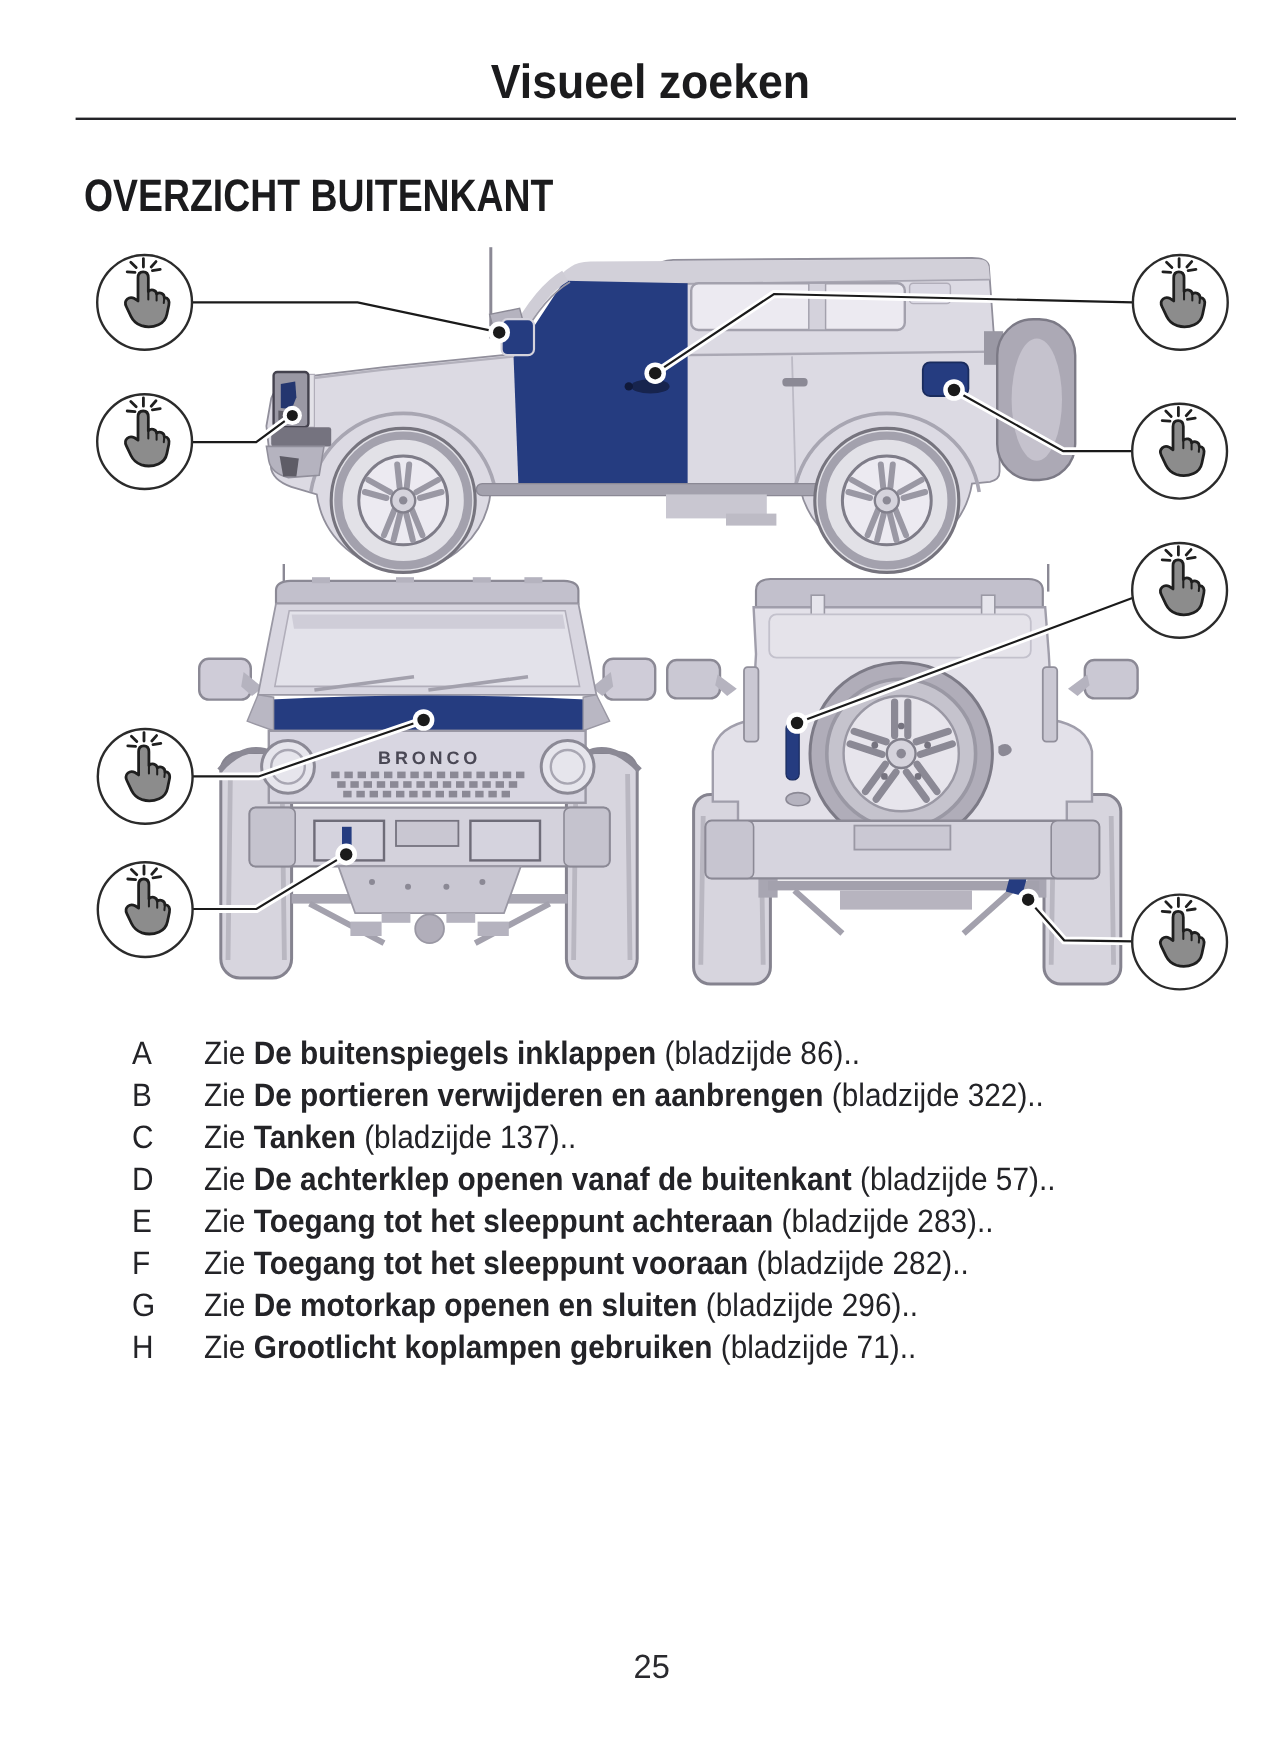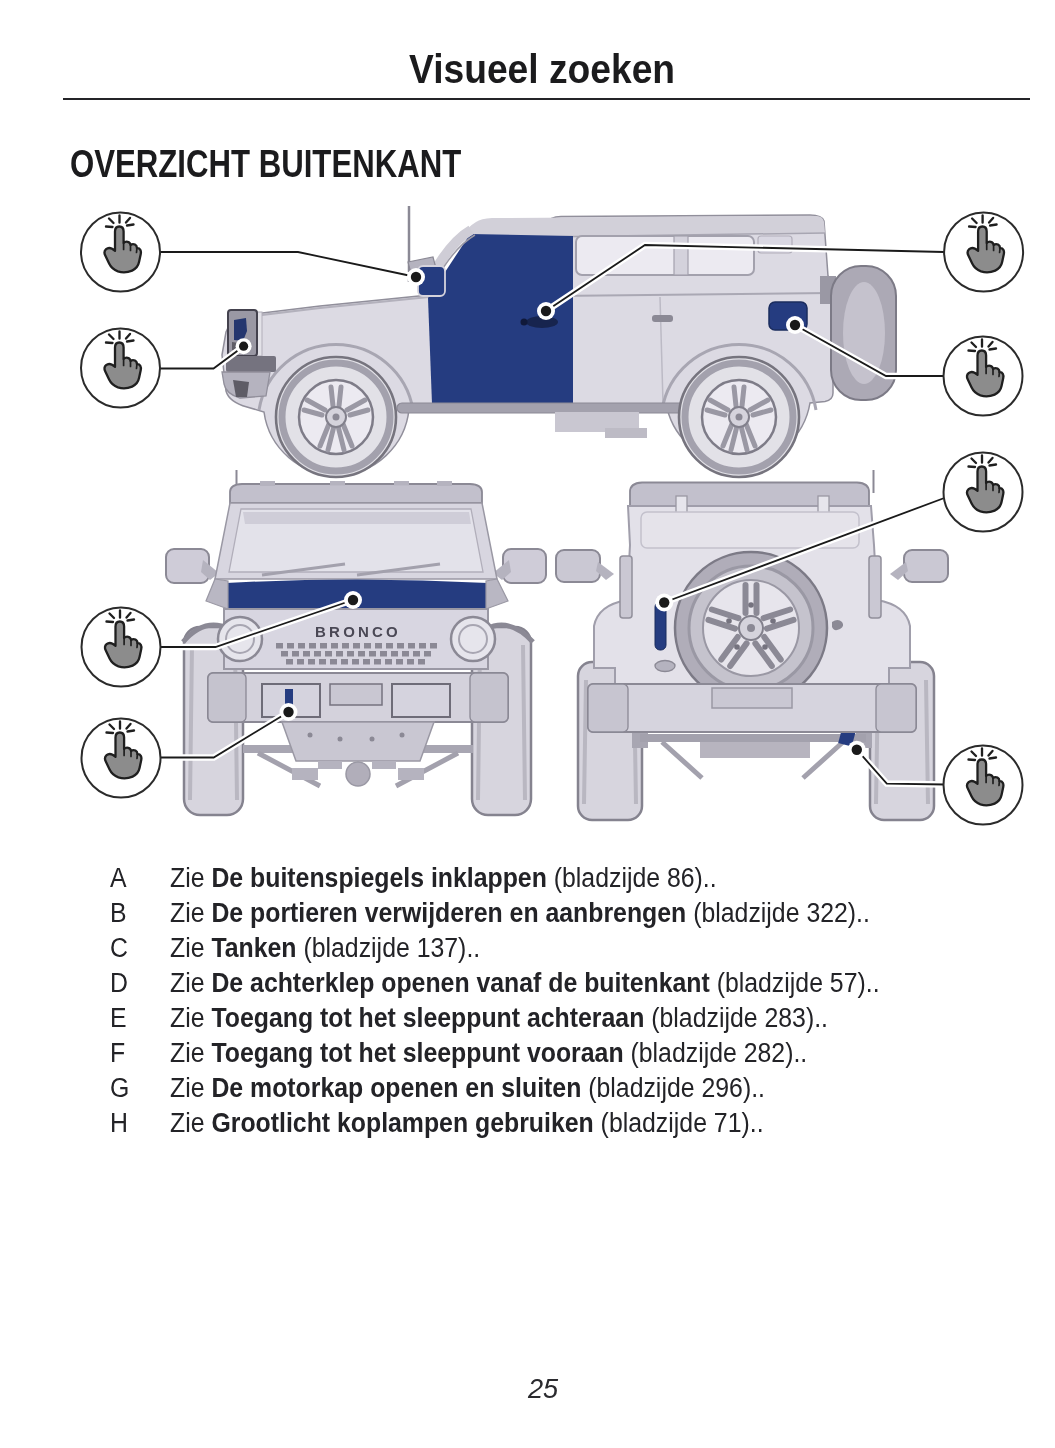--- a/index.html
+++ b/index.html
@@ -9,21 +9,21 @@
        font-weight:bold;font-size:40px;color:#1b1b1d;
        transform:scaleX(0.93);transform-origin:left top;white-space:nowrap;}
 .rule{position:absolute;left:63px;width:967px;top:98px;height:0;
       border-top:2px solid #242428;}
 .h2{position:absolute;left:70px;top:145px;line-height:1;font-weight:bold;font-size:38px;color:#1b1b1d;
     transform:scaleX(0.82);transform-origin:left top;white-space:nowrap;}
 .row{position:absolute;left:0;width:1055px;font-size:27px;line-height:1;color:#232327;white-space:nowrap;}
 .row .ltr{position:absolute;left:110px;transform:scaleX(0.92);transform-origin:left top;}
 .row .txt{position:absolute;left:170px;transform:scaleX(0.92);transform-origin:left top;}
 .pageno{position:absolute;left:528px;top:1375px;line-height:1;
-        font-size:28px;color:#2a2a2e;transform:scaleX(0.97);transform-origin:left top;font-style:italic;}
+        font-size:28px;color:#2a2a2e;transform:scaleX(0.97);transform-origin:left top;}
 #art{position:absolute;left:0;top:0;}
 </style>
 </head>
 <body>
 <div class="title">Visueel zoeken</div>
 <div class="rule"></div>
 <div class="h2">OVERZICHT BUITENKANT</div>
 
 <svg id="art" width="1055" height="1448" viewBox="0 0 1055 1448">
 <defs>

